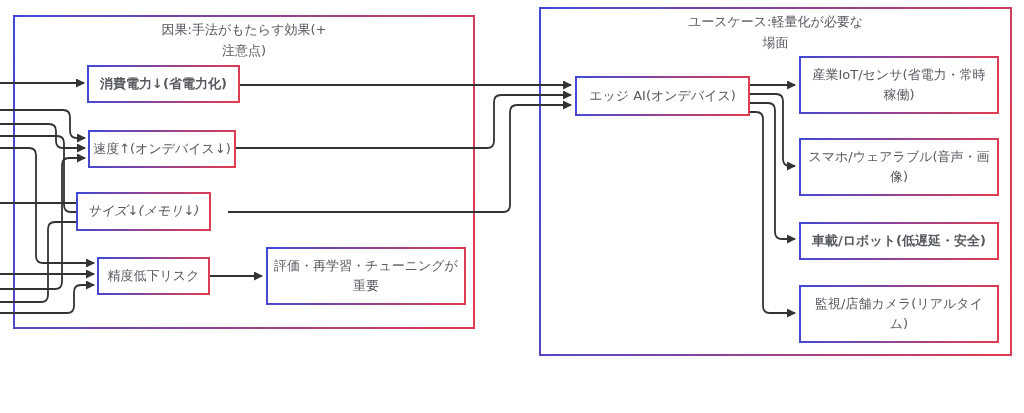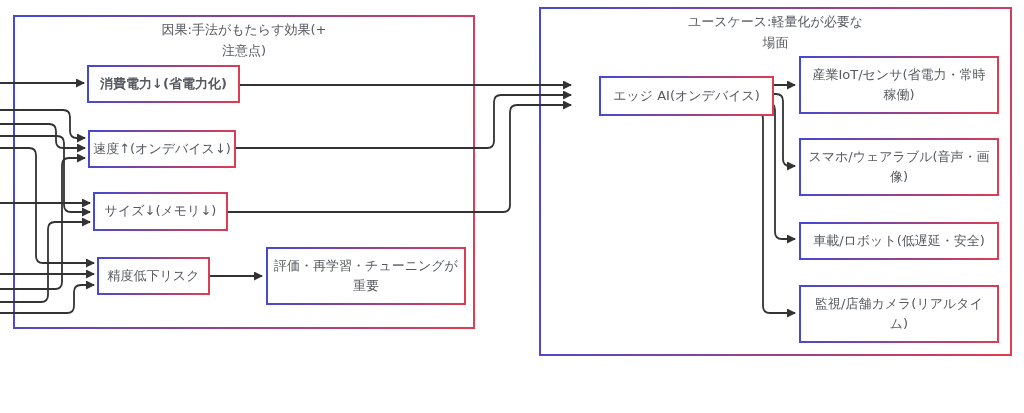--- a/index.html
+++ b/index.html
@@ -109,45 +109,45 @@
   </svg>
 
   <div class="node nowrap" style="left:87px;top:65px;width:153px;height:38px;font-weight:bold;">
     <span>消費電力↓(省電力化)</span>
   </div>
 
   <div class="node nowrap" style="left:88px;top:130px;width:148px;height:38px;">
     <span>速度↑(オンデバイス↓)</span>
   </div>
 
-  <div class="node nowrap" style="left:93px;top:192px;width:135px;height:39px;">
+  <div class="node nowrap" style="left:76px;top:192px;width:135px;height:39px;font-style:italic;">
     <span>サイズ↓(メモリ↓)</span>
   </div>
 
   <div class="node nowrap" style="left:97px;top:257px;width:113px;height:38px;">
     <span>精度低下リスク</span>
   </div>
 
   <div class="node" style="left:266px;top:247px;width:200px;height:58px;border-radius:18px;">
     <span>評価・再学習・チューニングが重要</span>
   </div>
 
-  <div class="node nowrap" style="left:575px;top:76px;width:175px;height:40px;margin-left:24px;">
+  <div class="node nowrap" style="left:575px;top:76px;width:175px;height:40px;">
     <span>エッジ AI(オンデバイス)</span>
   </div>
 
   <div class="node" style="left:799px;top:56px;width:200px;height:58px;">
     <span>産業IoT/センサ(省電力・常時稼働)</span>
   </div>
 
   <div class="node" style="left:799px;top:138px;width:200px;height:58px;">
     <span>スマホ/ウェアラブル(音声・画像)</span>
   </div>
 
-  <div class="node nowrap" style="left:799px;top:222px;width:200px;height:38px;">
+  <div class="node nowrap" style="left:799px;top:222px;width:200px;height:38px;font-weight:bold;">
     <span>車載/ロボット(低遅延・安全)</span>
   </div>
 
   <div class="node" style="left:799px;top:285px;width:200px;height:58px;border-radius:19px;">
     <span>監視/店舗カメラ(リアルタイム)</span>
   </div>
 
 </div>
 
 </body></html>

